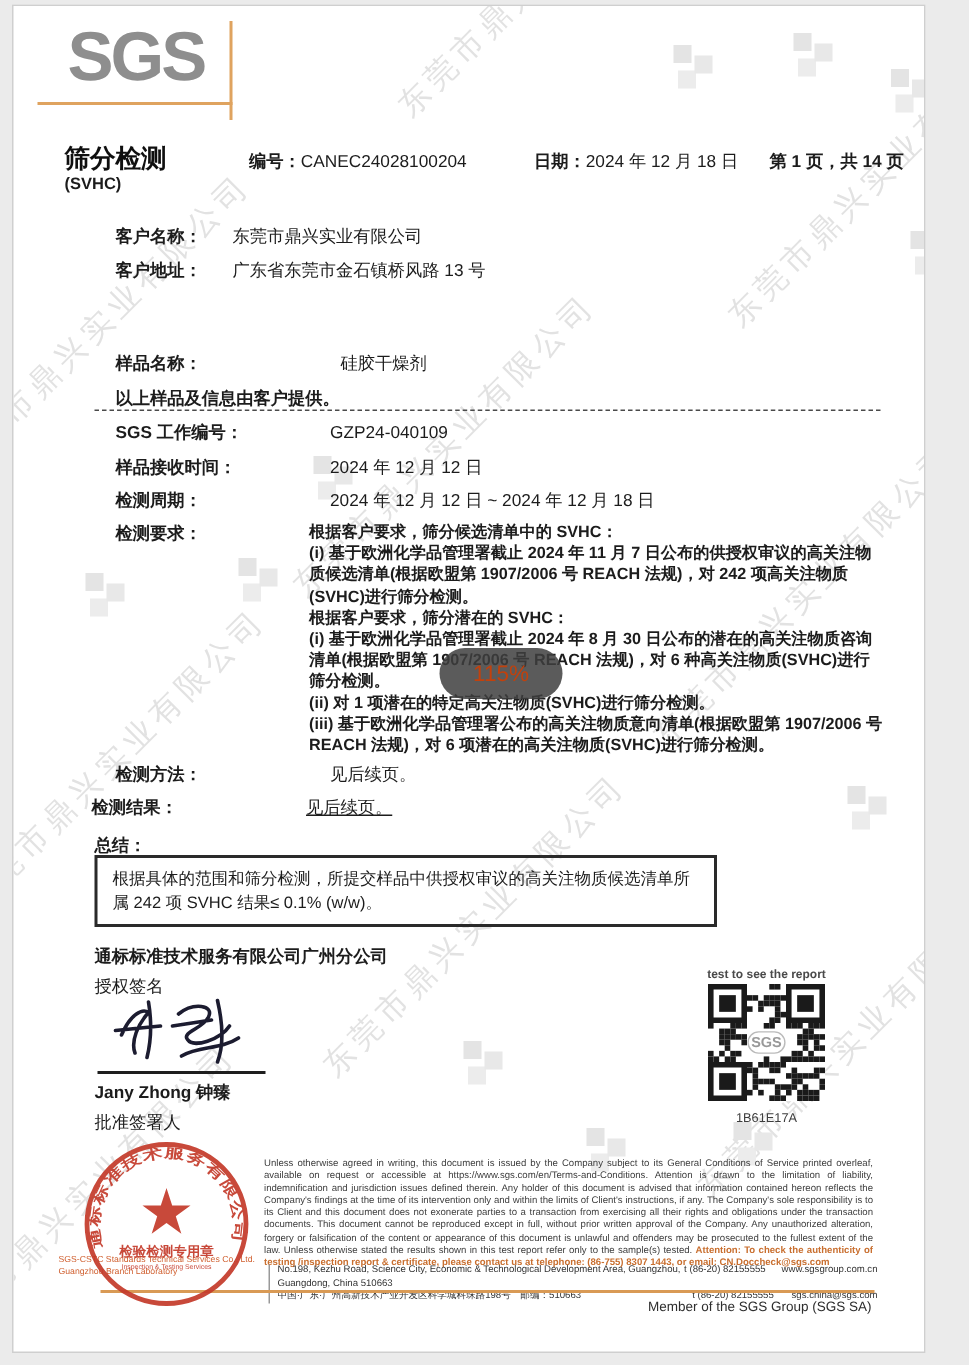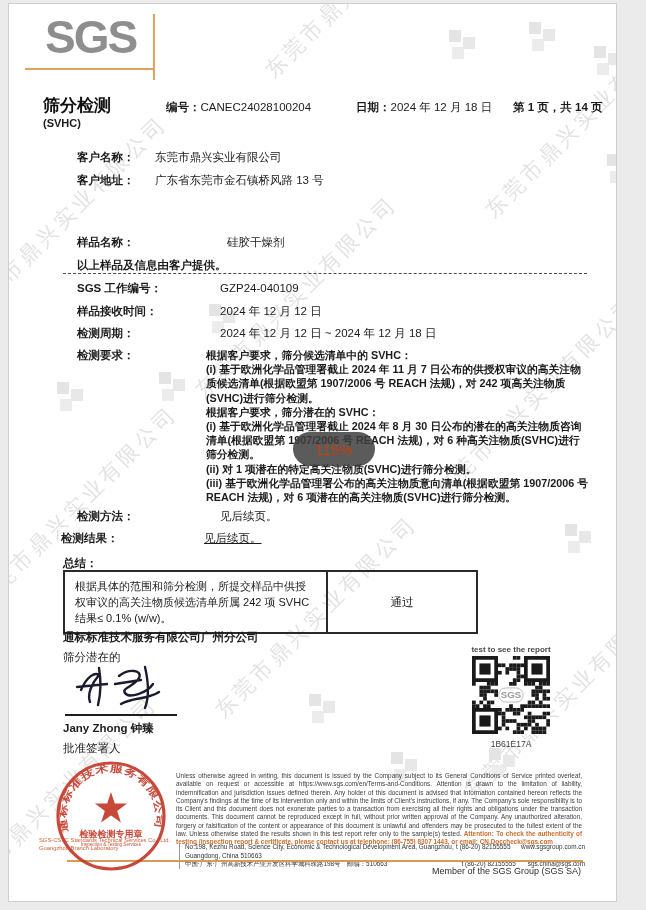--- a/index.html
+++ b/index.html
@@ -150,25 +150,24 @@
   <div class="row" style="left:54px; top:505px;">
     <span class="lbl" style="display:inline-block;width:143px;">检测方法：</span><span class="val">见后续页。</span>
   </div>
   <div class="row" style="left:38px; top:527px;text-decoration:underline;">
     <span class="lbl" style="display:inline-block;width:143px;">检测结果：</span><span class="val">见后续页。</span>
   </div>
 
   <div class="sum-label">总结：</div>
   <div class="sum-table">
     <div class="sum-left">根据具体的范围和筛分检测，所提交样品中供授权审议的高关注物质候选清单所属 242 项 SVHC 结果≤ 0.1% (w/w)。</div>
-    <div class="sum-right">通过</div>
   </div>
 
   <div class="sig-company">通标标准技术服务有限公司广州分公司</div>
-  <div class="sig-auth">筛分潜在的</div>
+  <div class="sig-auth">授权签名</div>
   <svg class="sig-svg" width="104" height="52" viewBox="0 0 104 52">
     <g fill="none" stroke="#1c1c30" stroke-width="2.4" stroke-linecap="round">
       <path d="M10 30 C16 16 24 12 28 15 C21 23 16 34 19 42 M28 8 C30 20 30 33 27 45 M6 27 L36 24"></path>
       <path d="M48 16 C58 8 72 10 68 18 C64 26 50 28 54 33 C58 39 76 33 82 24 M50 44 C62 37 76 40 88 32 M74 7 C77 20 79 35 74 48 M44 24 L70 20"></path>
     </g>
   </svg>
   <div class="sig-line"></div>
   <div class="sig-name">Jany Zhong 钟臻</div>
   <div class="sig-role">批准签署人</div>
 

